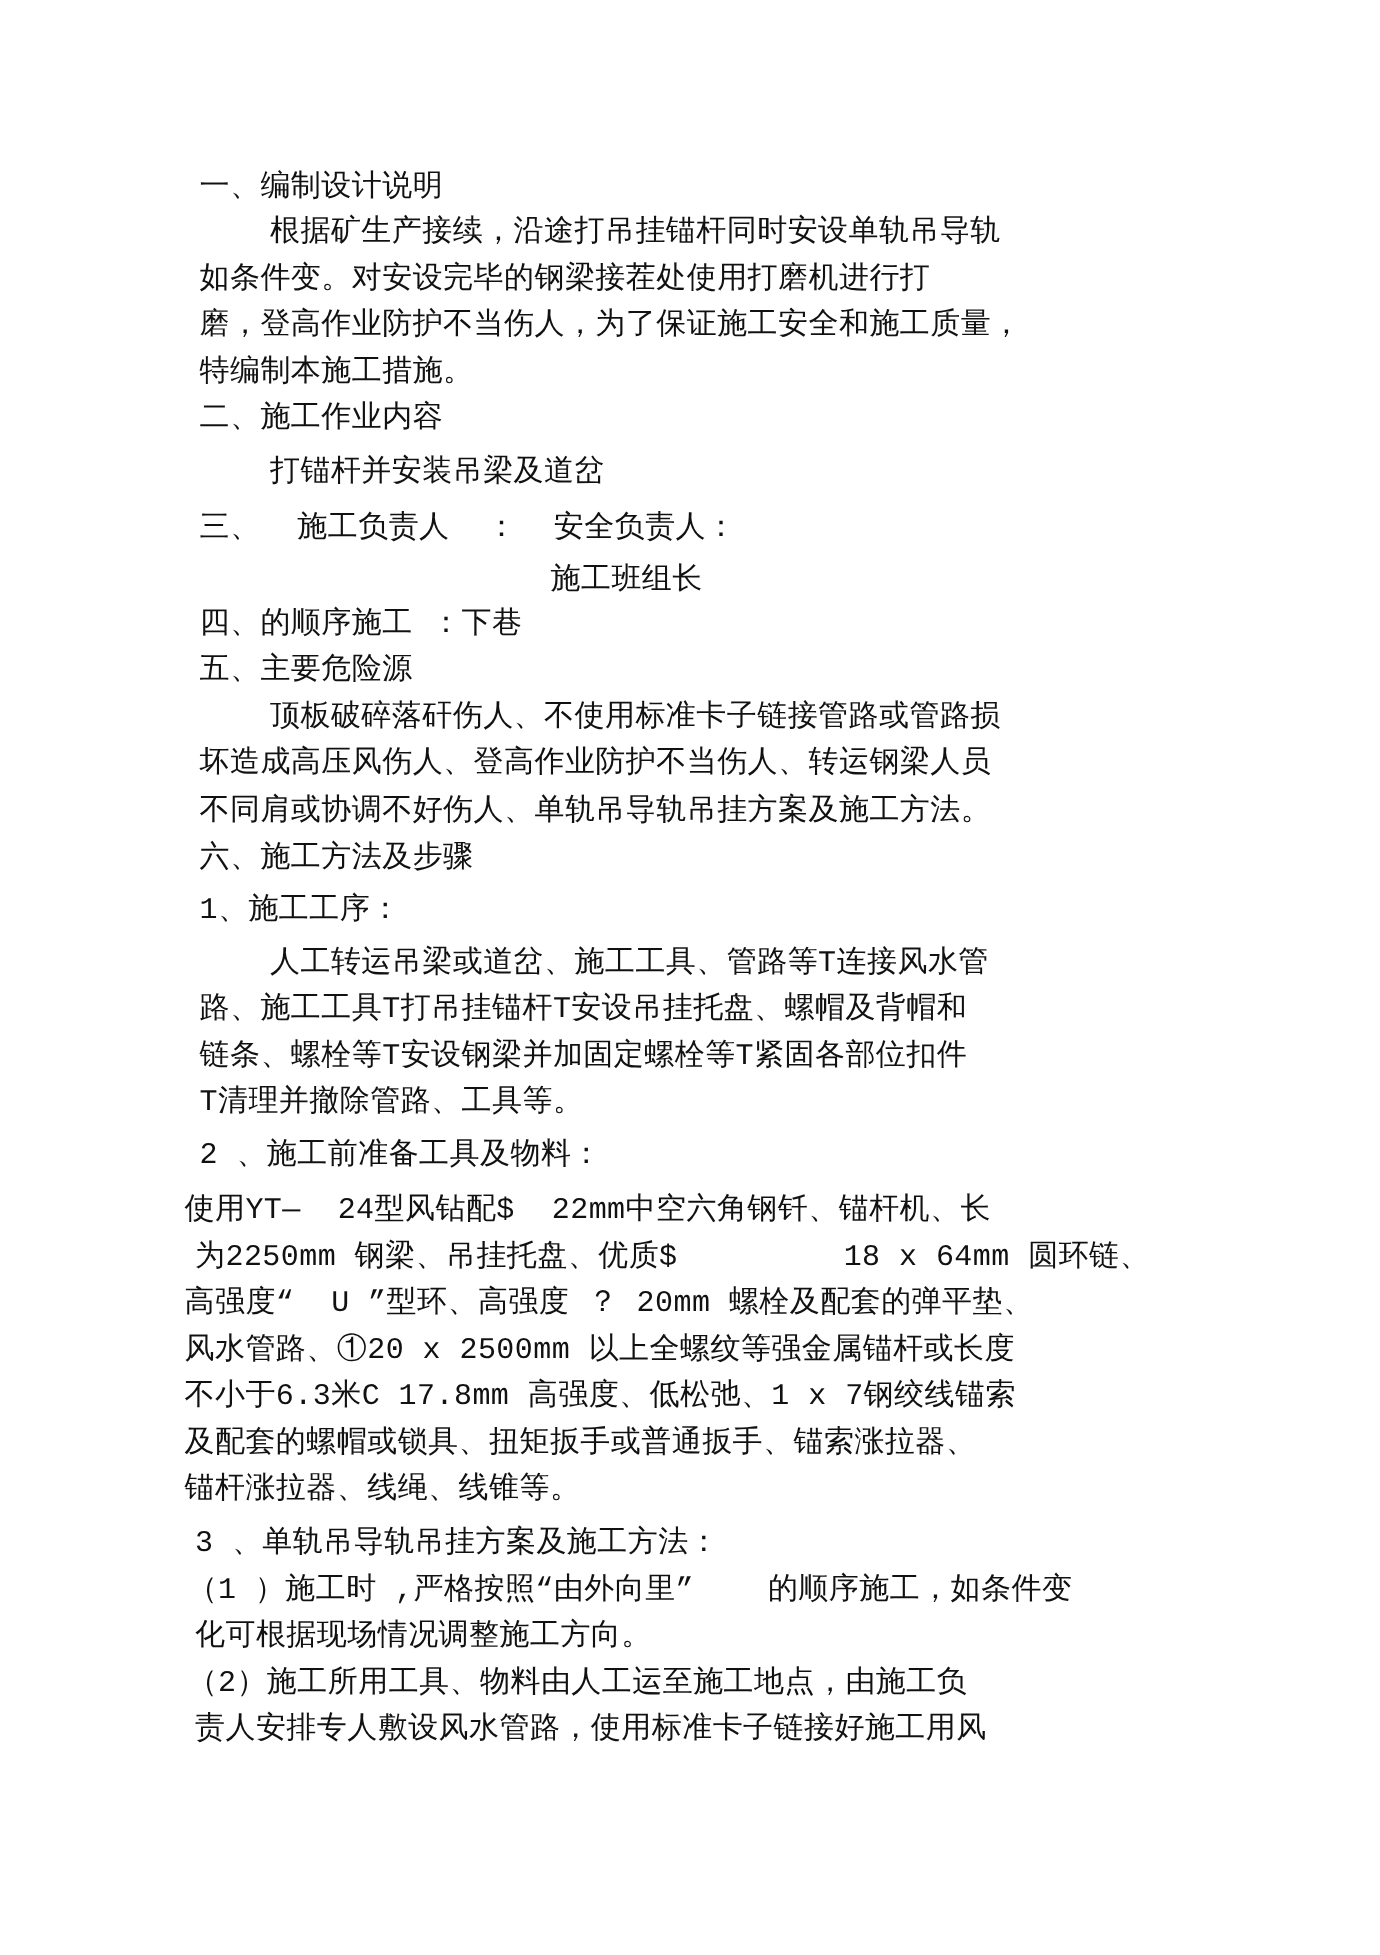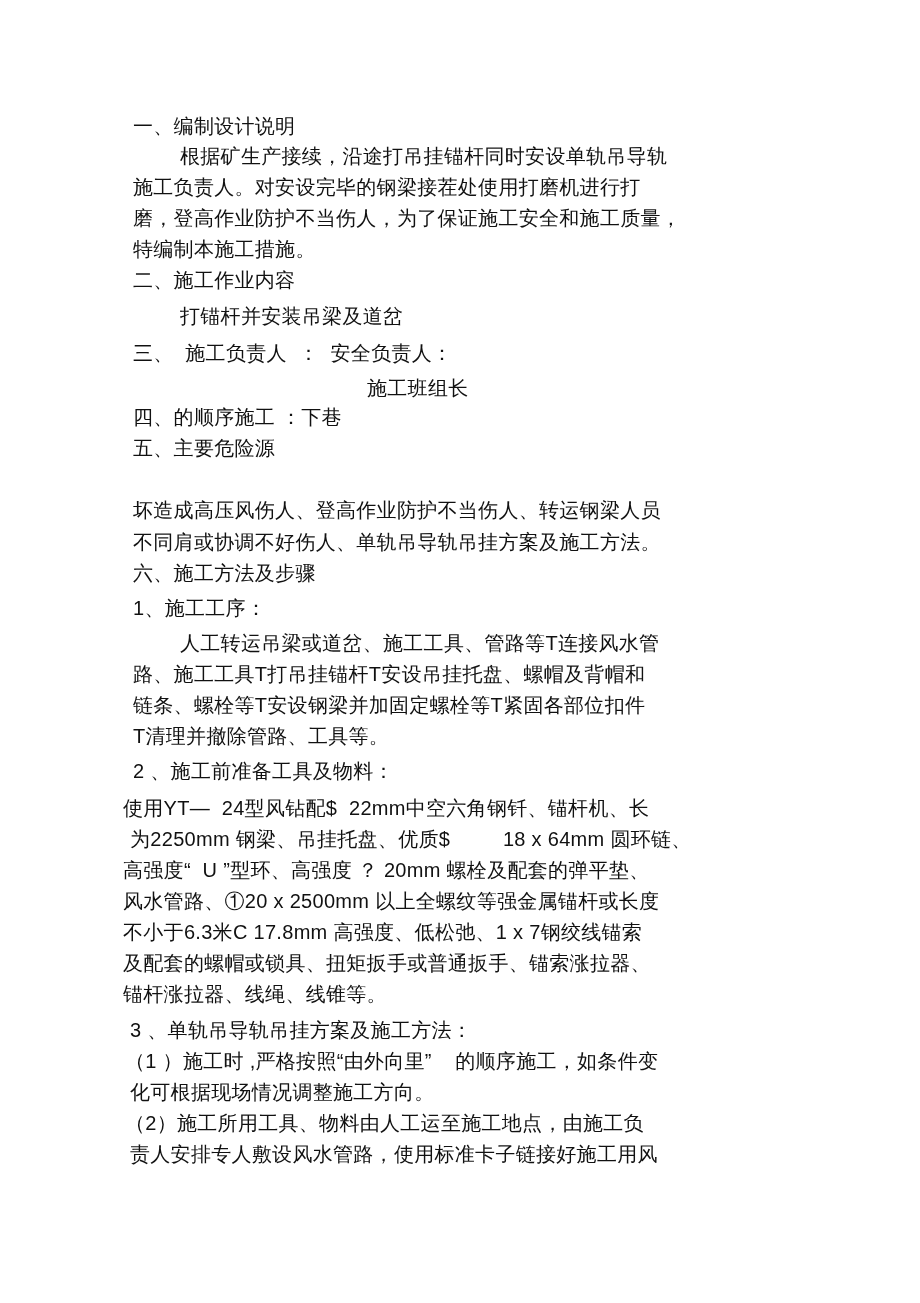--- a/index.html
+++ b/index.html
@@ -1,42 +1,43 @@
 <!DOCTYPE html>
 <html><head>
   <meta charset="utf-8">
   <style>
     html, body { margin: 0; padding: 0; background: #ffffff; }
     body { width: 920px; height: 1303px; position: relative; overflow: hidden; }
     .page { position: absolute; left: 0; top: 0; width: 920px; height: 1303px; background: #ffffff; }
     .line {
       position: absolute;
-      font-family: Liberation Sans, sans-serif;
+      font-family: Liberation Mono, monospace;
       font-size: 20px;
       line-height: 24px;
       color: #111111;
       white-space: pre;
       letter-spacing: 0.3px;
     }
   </style>
 </head>
 <body>
 
 <div class="page">
   <div class="line" style="left:133px;top:114px;">一、编制设计说明</div>
   <div class="line" style="left:180px;top:144px;">根据矿生产接续，沿途打吊挂锚杆同时安设单轨吊导轨</div>
-  <div class="line" style="left:133px;top:175px;">施工负责人。对安设完毕的钢梁接茬处使用打磨机进行打</div>
+  <div class="line" style="left:133px;top:175px;">如条件变。对安设完毕的钢梁接茬处使用打磨机进行打</div>
   <div class="line" style="left:133px;top:206px;">磨，登高作业防护不当伤人，为了保证施工安全和施工质量，</div>
   <div class="line" style="left:133px;top:237px;">特编制本施工措施。</div>
   <div class="line" style="left:133px;top:268px;text-align:right;">二、施工作业内容</div>
   <div class="line" style="left:180px;top:304px;">打锚杆并安装吊梁及道岔</div>
   <div class="line" style="left:133px;top:341px;">三、  施工负责人  ：  安全负责人：</div>
   <div class="line" style="left:367px;top:376px;">施工班组长</div>
   <div class="line" style="left:133px;top:405px;">四、的顺序施工 ：下巷</div>
   <div class="line" style="left:133px;top:436px;">五、主要危险源</div>
+  <div class="line" style="left:180px;top:467px;">顶板破碎落矸伤人、不使用标准卡子链接管路或管路损</div>
   <div class="line" style="left:133px;top:498px;">坏造成高压风伤人、登高作业防护不当伤人、转运钢梁人员</div>
   <div class="line" style="left:133px;top:530px;">不同肩或协调不好伤人、单轨吊导轨吊挂方案及施工方法。</div>
   <div class="line" style="left:133px;top:561px;">六、施工方法及步骤</div>
   <div class="line" style="left:133px;top:596px;">1、施工工序：</div>
   <div class="line" style="left:180px;top:631px;">人工转运吊梁或道岔、施工工具、管路等T连接风水管</div>
   <div class="line" style="left:133px;top:662px;text-align:right;">路、施工工具T打吊挂锚杆T安设吊挂托盘、螺帽及背帽和</div>
   <div class="line" style="left:133px;top:693px;">链条、螺栓等T安设钢梁并加固定螺栓等T紧固各部位扣件</div>
   <div class="line" style="left:133px;top:724px;">T清理并撤除管路、工具等。</div>
   <div class="line" style="left:133px;top:759px;">2 、施工前准备工具及物料：</div>
   <div class="line" style="left:123px;top:796px;">使用YT—  24型风钻配$  22mm中空六角钢钎、锚杆机、长</div>

